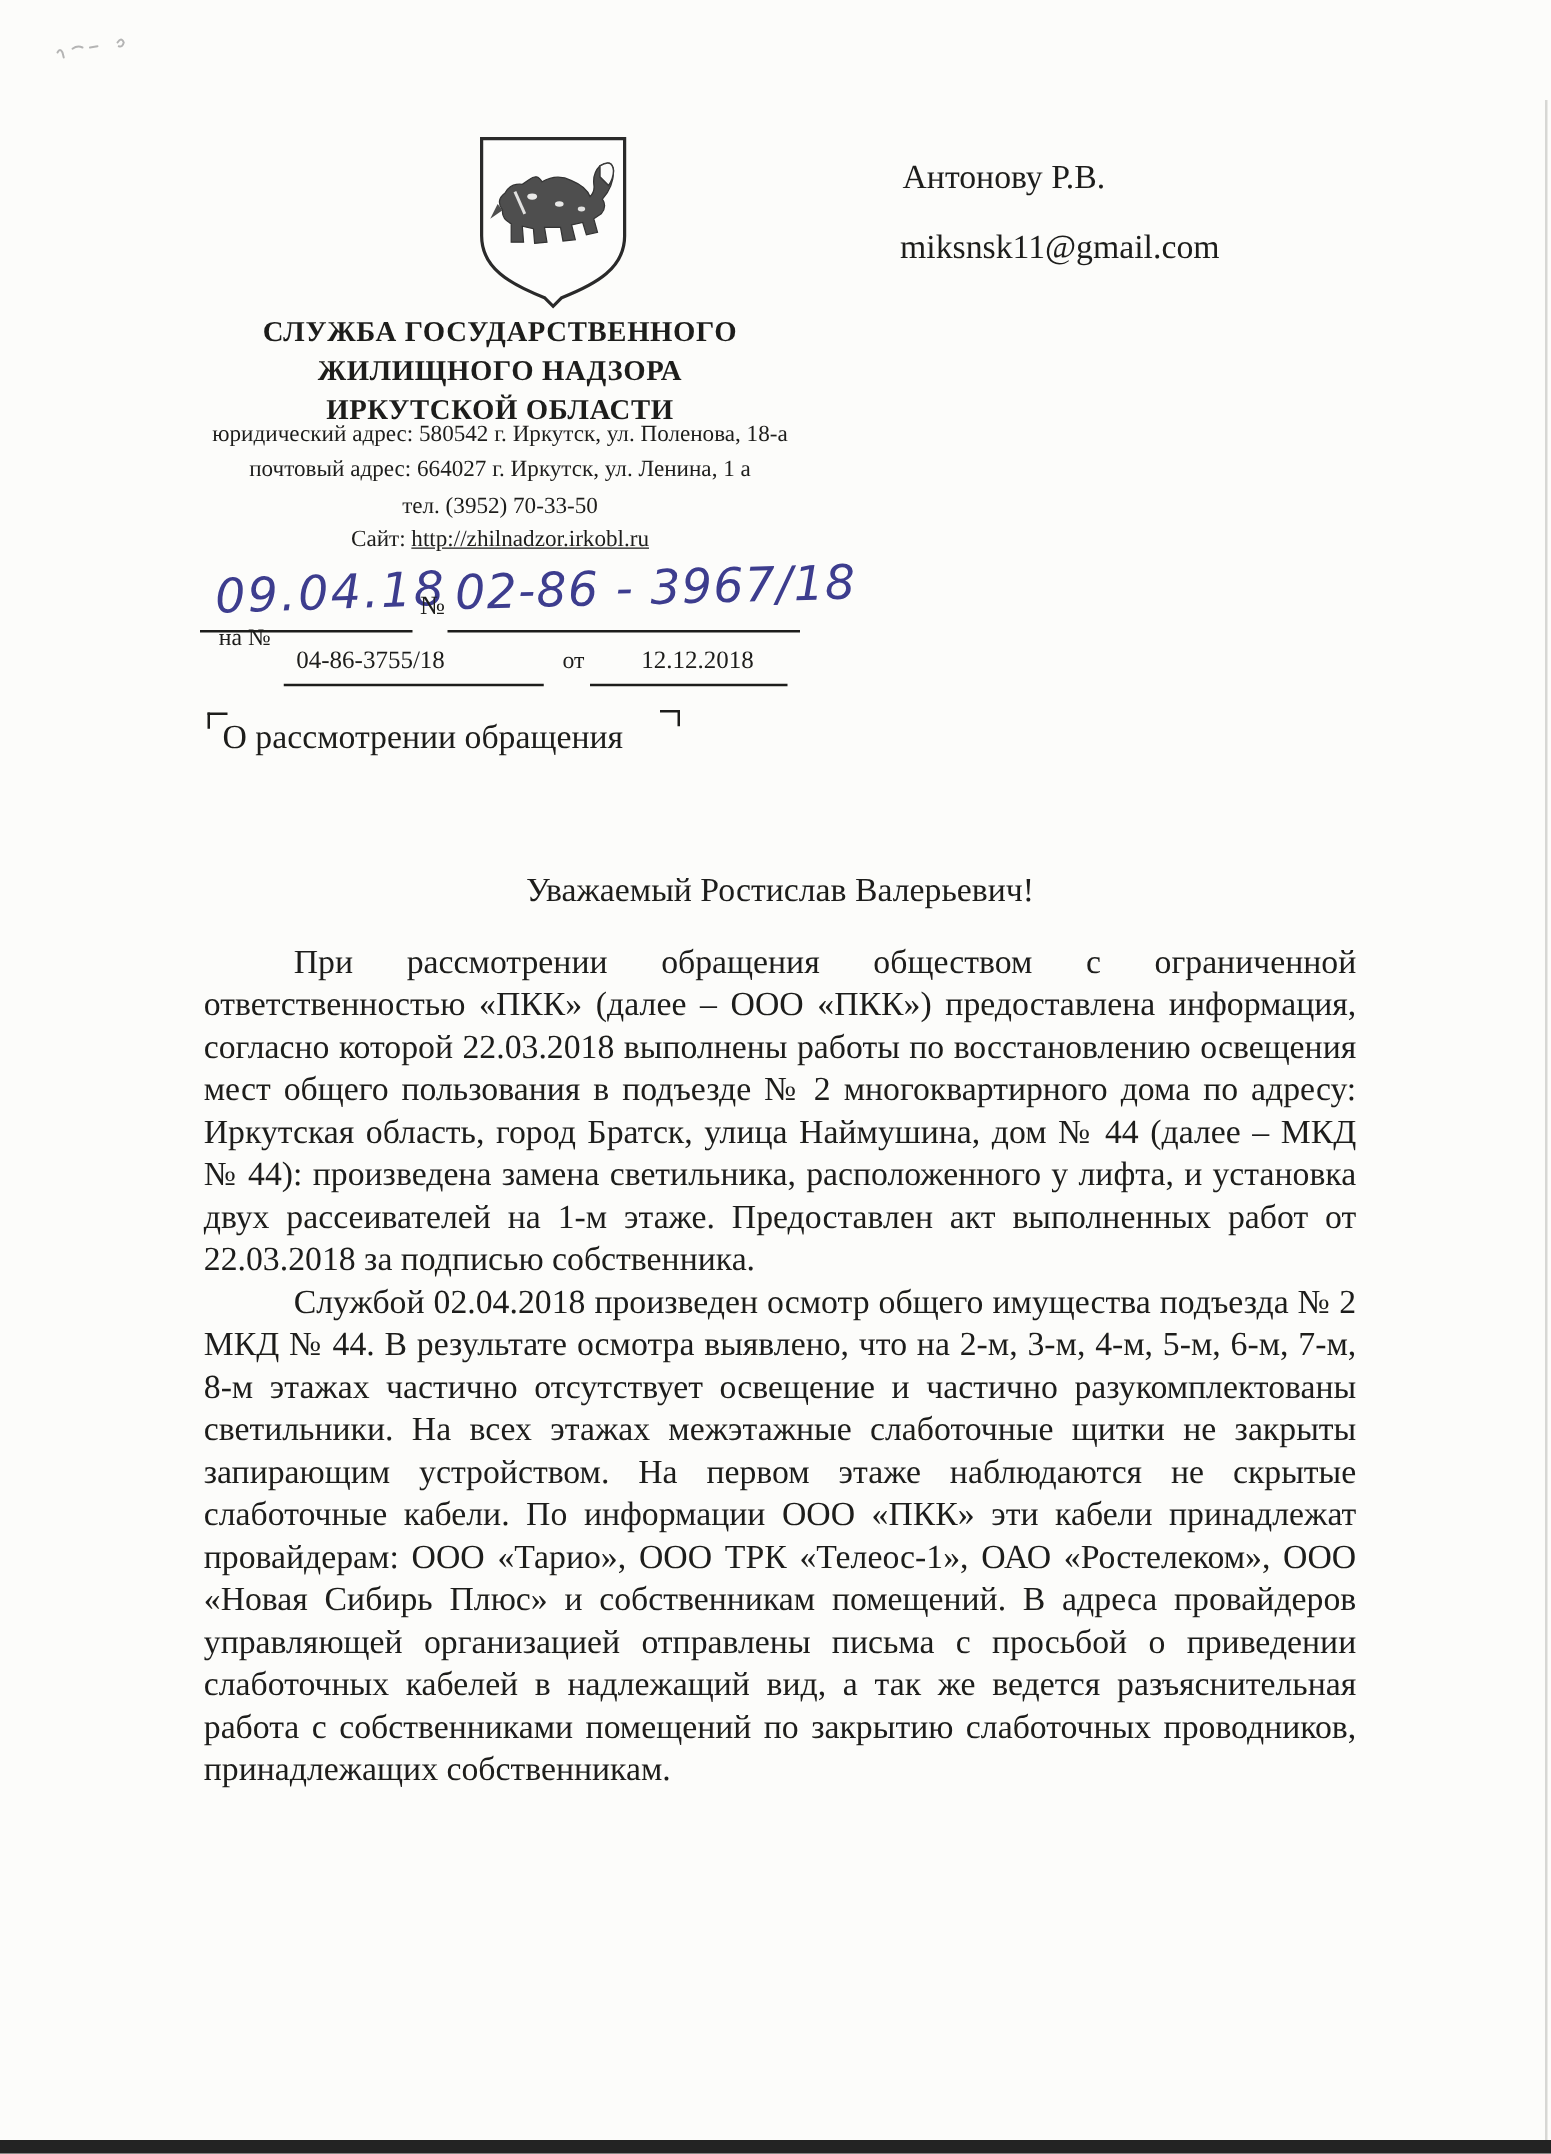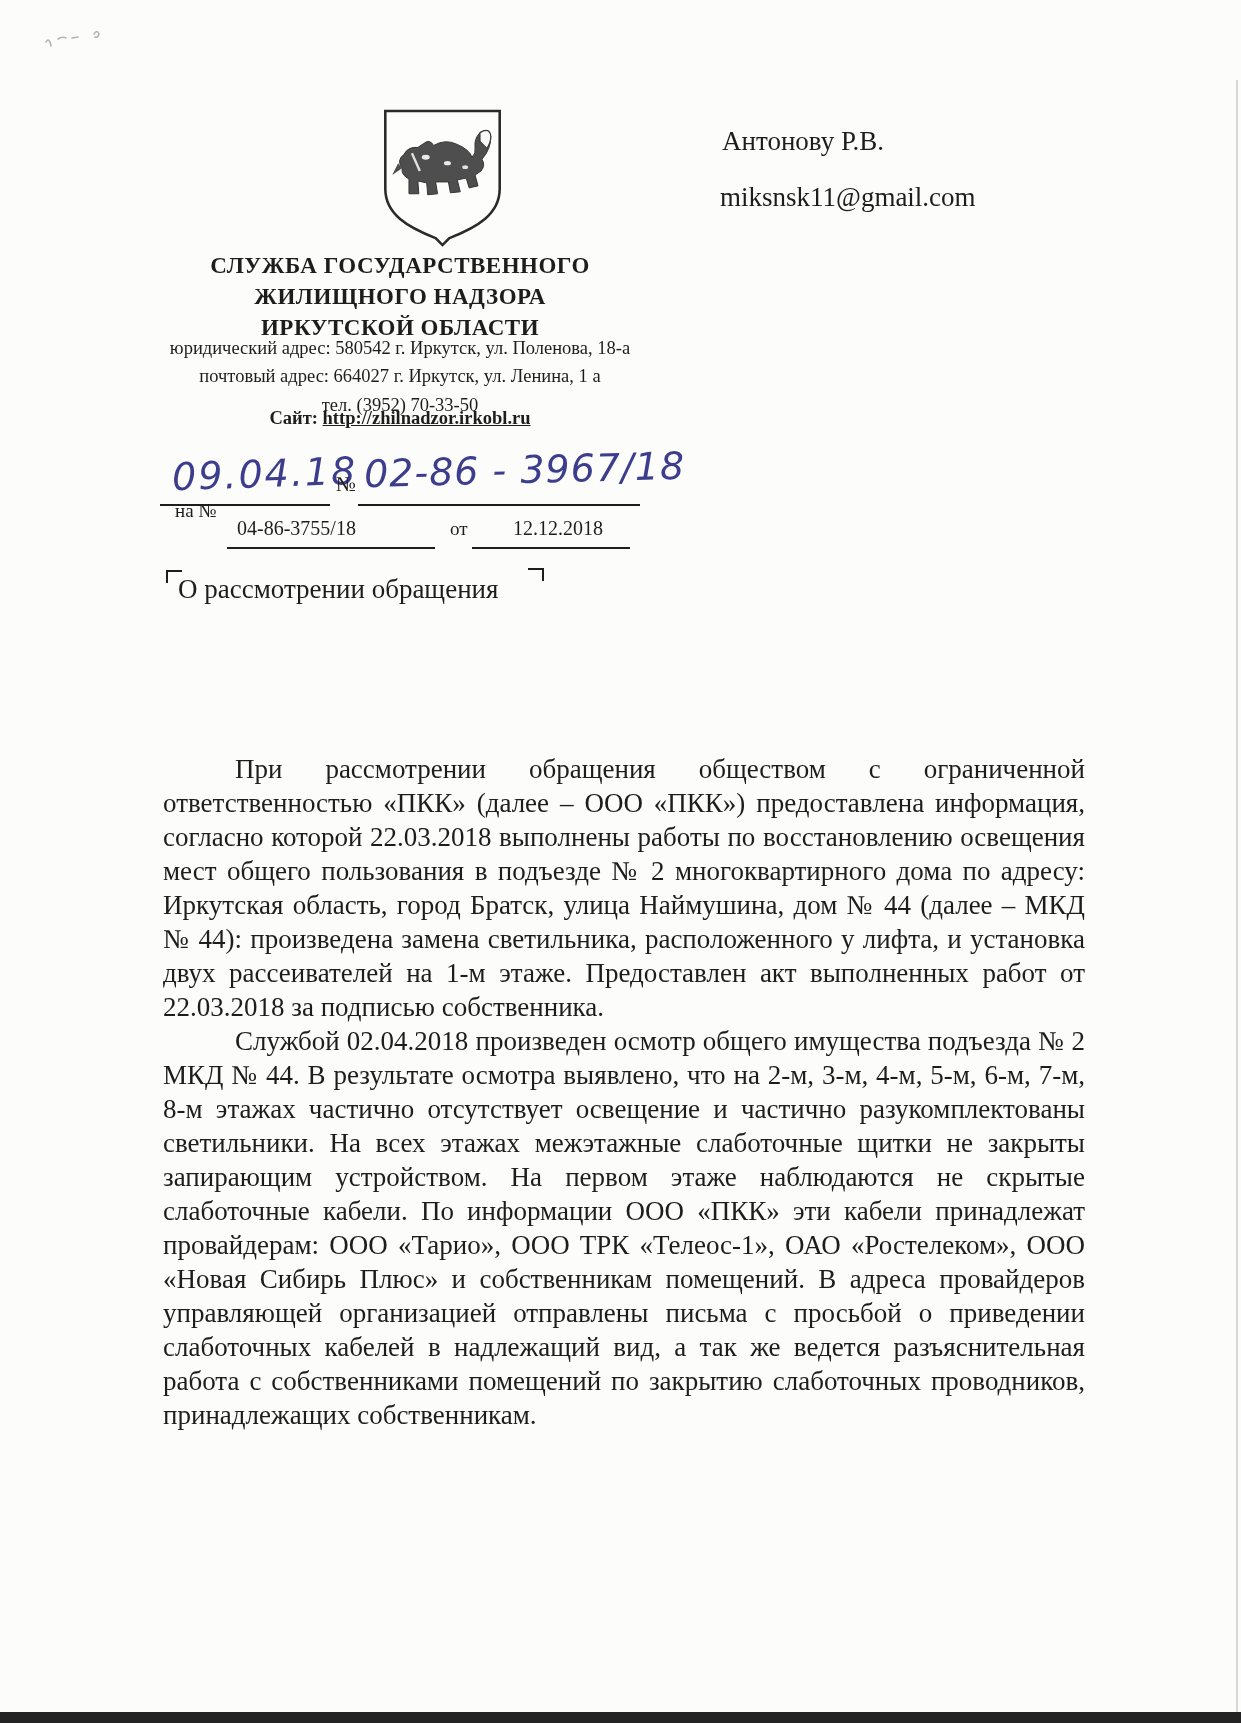--- a/index.html
+++ b/index.html
@@ -74,21 +74,21 @@
     <path d="M34 48 l8 18" stroke="#fbfbfa" stroke-width="2.4" opacity=".85"></path>
   </svg>
 
   <div class="org-name">СЛУЖБА ГОСУДАРСТВЕННОГО
 ЖИЛИЩНОГО НАДЗОРА
 ИРКУТСКОЙ ОБЛАСТИ</div>
 
   <div class="addr" style="top:334px;">юридический адрес: 580542 г. Иркутск, ул. Поленова, 18-а</div>
   <div class="addr" style="top:362px;">почтовый адрес: 664027 г. Иркутск, ул. Ленина, 1 а</div>
   <div class="addr" style="top:391px;">тел. (3952) 70-33-50</div>
-  <div class="addr" style="top:404px;font-weight:bold;"><span>Сайт: </span><span class="site-url">http://zhilnadzor.irkobl.ru</span></div>
+  <div class="addr" style="top:418px;"><span>Сайт: </span><span class="site-url">http://zhilnadzor.irkobl.ru</span></div>
 
   <div class="hand" style="position:absolute;left:172px;top:452px;font-size:38px;transform:rotate(-2deg);">09.04.18</div>
   <div class="uline" style="left:160px;top:504px;width:170px;"></div>
 
   <div class="ref-small" style="left:336px;top:472px;font-size:21px;">№</div>
 
   <div class="hand" style="position:absolute;left:364px;top:448px;font-size:38px;transform:rotate(-1.5deg);letter-spacing:1px;">02-86 - 3967/18</div>
   <div class="uline" style="left:358px;top:504px;width:282px;"></div>
 
   <div class="ref-small" style="left:175px;top:500px;">на №</div>
@@ -98,20 +98,21 @@
   <div class="ref-small" style="left:513px;top:517px;font-size:20px;">12.12.2018</div>
   <div class="uline" style="left:472px;top:547px;width:158px;"></div>
 
   <div class="recipient" style="top:126px;">Антонову Р.В.</div>
   <div class="recipient" style="top:182px;left:688px;">miksnsk11@gmail.com</div>
 
   <span class="corner l" style="left:166px;top:570px;"></span>
   <div class="subject">О рассмотрении обращения</div>
   <span class="corner r" style="left:528px;top:568px;"></span>
 
+  <div class="salutation">Уважаемый Ростислав Валерьевич!</div>
 
   <div class="body-text">
     <p>При рассмотрении обращения обществом с ограниченной ответственностью «ПКК» (далее – ООО «ПКК») предоставлена информация, согласно которой 22.03.2018 выполнены работы по восстановлению освещения мест общего пользования в подъезде № 2 многоквартирного дома по адресу: Иркутская область, город Братск, улица Наймушина, дом № 44 (далее – МКД № 44): произведена замена светильника, расположенного у лифта, и установка двух рассеивателей на 1-м этаже. Предоставлен акт выполненных работ от 22.03.2018 за подписью собственника.</p>
     <p>Службой 02.04.2018 произведен осмотр общего имущества подъезда № 2 МКД № 44. В результате осмотра выявлено, что на 2-м, 3-м, 4-м, 5-м, 6-м, 7-м, 8-м этажах частично отсутствует освещение и частично разукомплектованы светильники. На всех этажах межэтажные слаботочные щитки не закрыты запирающим устройством. На первом этаже наблюдаются не скрытые слаботочные кабели. По информации ООО «ПКК» эти кабели принадлежат провайдерам: ООО «Тарио», ООО ТРК «Телеос-1», ОАО «Ростелеком», ООО «Новая Сибирь Плюс» и собственникам помещений. В адреса провайдеров управляющей организацией отправлены письма с просьбой о приведении слаботочных кабелей в надлежащий вид, а так же ведется разъяснительная работа с собственниками помещений по закрытию слаботочных проводников, принадлежащих собственникам.</p>
   </div>
 
   <div class="edge-line"></div>
   <div class="bottom-band"></div>
 </div>
 

